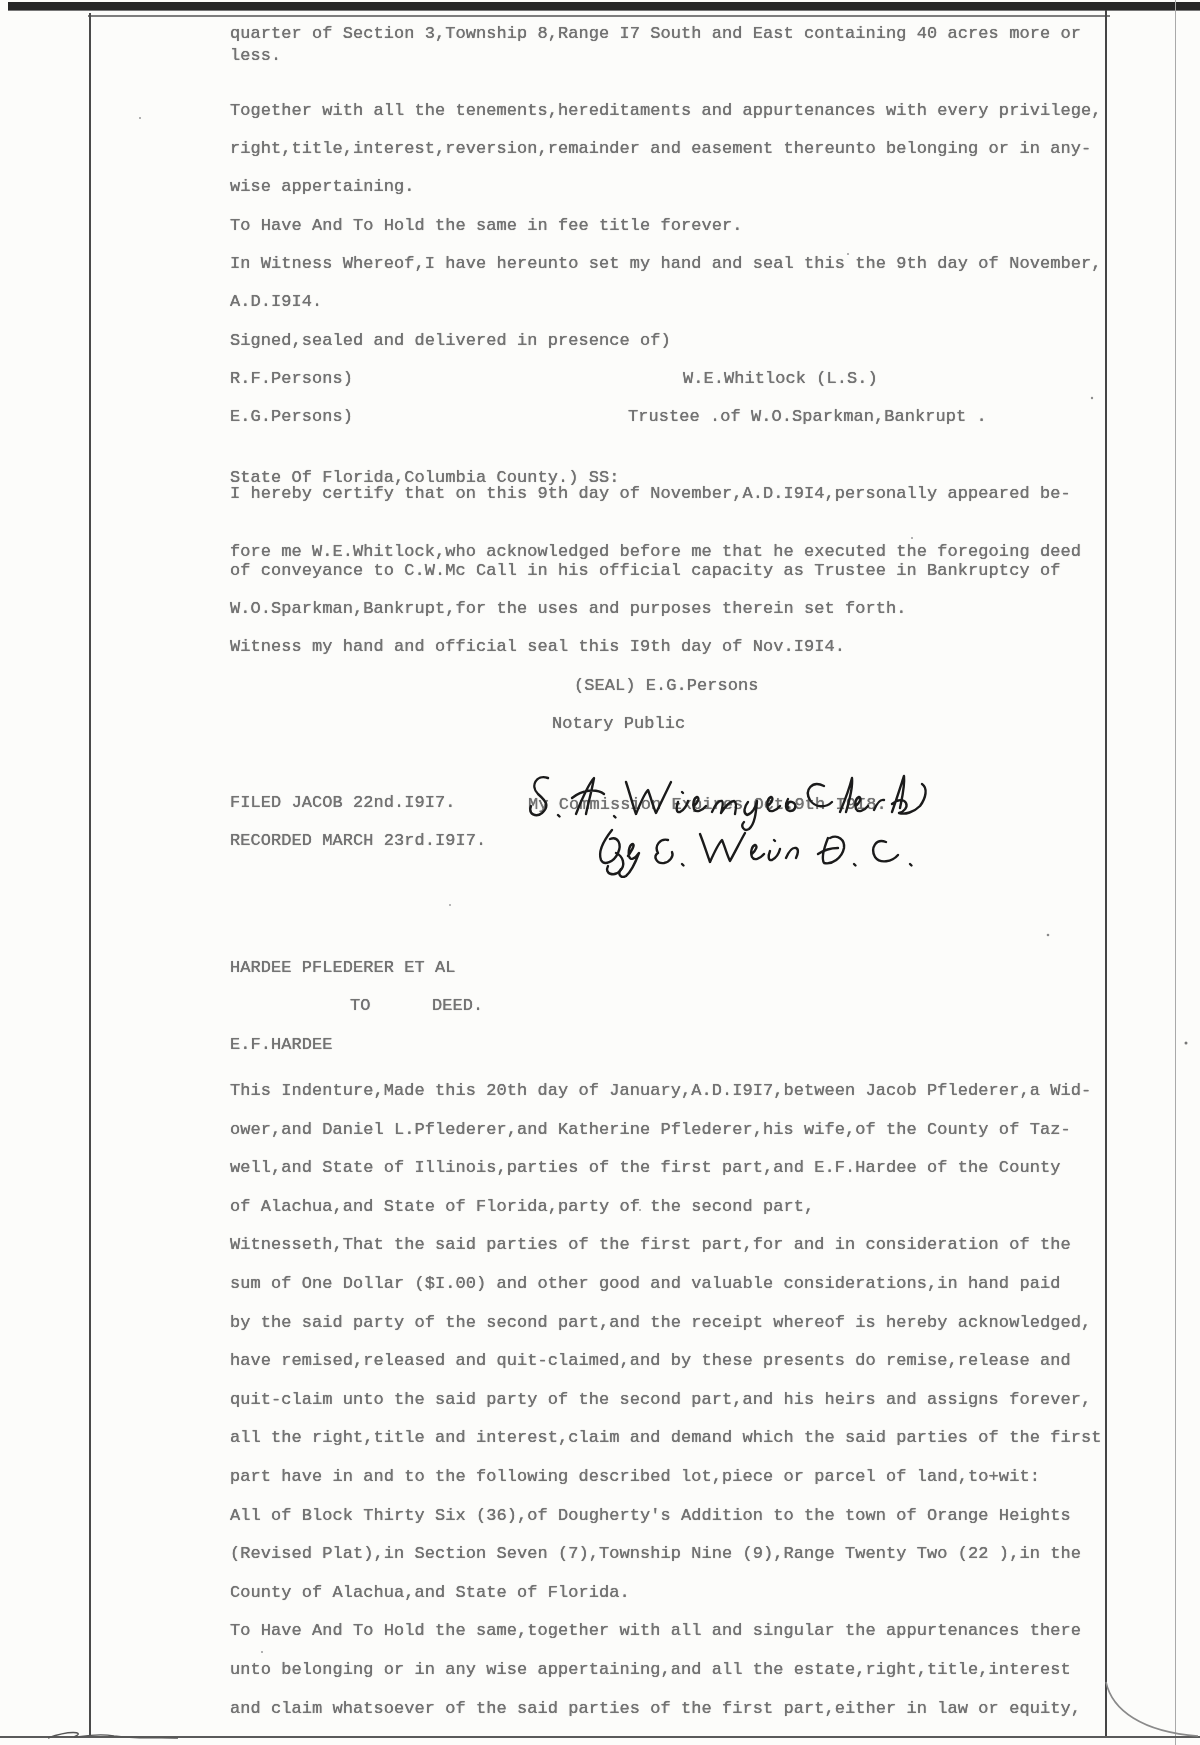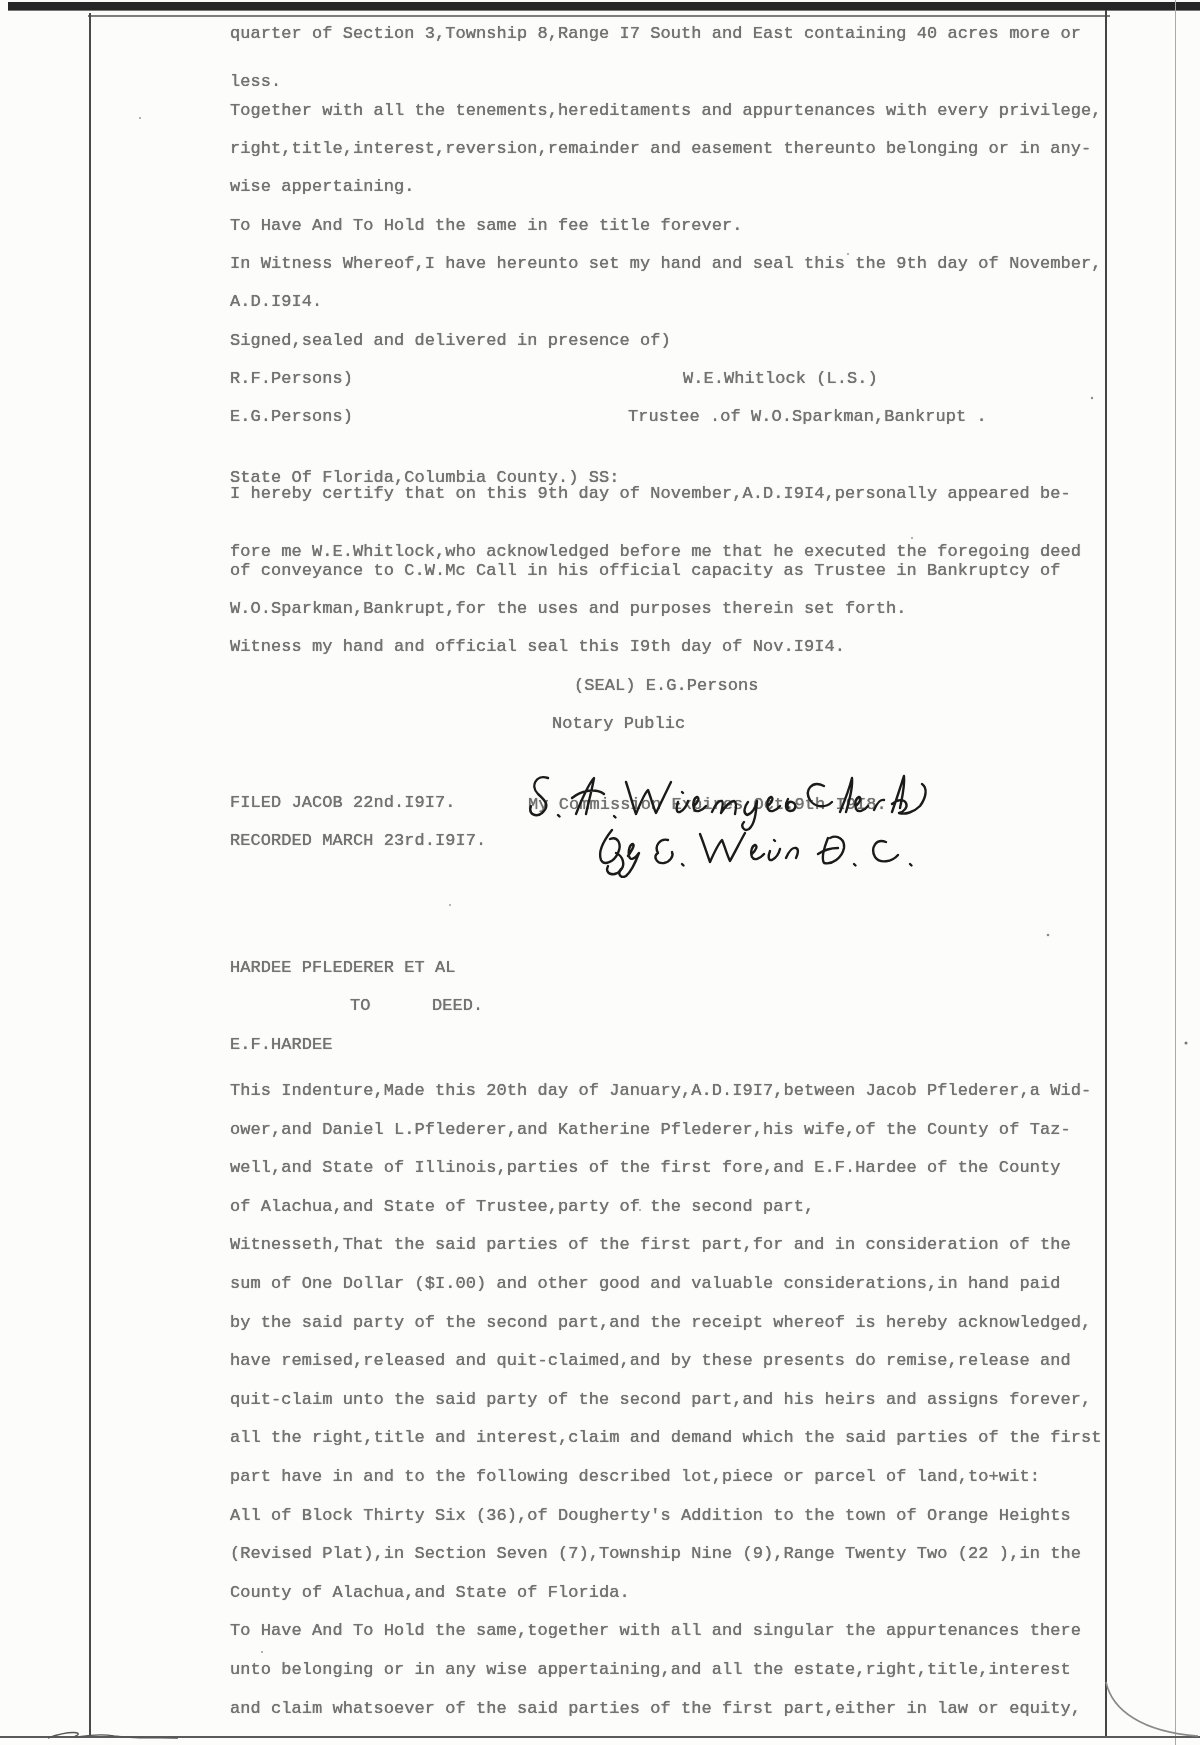--- a/index.html
+++ b/index.html
@@ -43,21 +43,21 @@
 
   <div class="rule top-band"></div>
   <div class="rule top-thin"></div>
   <div class="rule left-rule"></div>
   <div class="rule right-rule"></div>
   <div class="rule right-rule-2"></div>
   <div class="rule bottom-rule"></div>
 
   <section>
     <div class="tl" style="top:24px">quarter of Section 3,Township 8,Range I7 South and East containing 40 acres more or</div>
-    <div class="tl" style="top:72px">less.</div>
+    <div class="tl" style="top:46px">less.</div>
     <div class="tl" style="top:101px">Together with all the tenements,hereditaments and appurtenances with every privilege,</div>
     <div class="tl" style="top:139px">right,title,interest,reversion,remainder and easement thereunto belonging or in any-</div>
     <div class="tl" style="top:177px">wise appertaining.</div>
     <div class="tl" style="top:216px">To Have And To Hold the same in fee title forever.</div>
     <div class="tl" style="top:254px">In Witness Whereof,I have hereunto set my hand and seal this the 9th day of November,</div>
     <div class="tl" style="top:292px">A.D.I9I4.</div>
     <div class="tl" style="top:331px">Signed,sealed and delivered in presence of)</div>
 
     <div class="tl" style="top:369px">R.F.Persons)</div>
     <div class="tl" style="top:369px;left:683px">W.E.Whitlock (L.S.)</div>
@@ -111,22 +111,22 @@
   </section>
 
   <section>
     <div class="tl" style="top:958px">HARDEE PFLEDERER ET AL</div>
     <div class="tl" style="top:996px;left:350px">TO</div>
     <div class="tl" style="top:996px;left:432px">DEED.</div>
     <div class="tl" style="top:1035px">E.F.HARDEE</div>
 
     <div class="tl" style="top:1081px">This Indenture,Made this 20th day of January,A.D.I9I7,between Jacob Pflederer,a Wid-</div>
     <div class="tl" style="top:1120px">ower,and Daniel L.Pflederer,and Katherine Pflederer,his wife,of the County of Taz-</div>
-    <div class="tl" style="top:1158px">well,and State of Illinois,parties of the first fore,and E.F.Hardee of the County</div>
-    <div class="tl" style="top:1197px">of Alachua,and State of Trustee,party of the second part,</div>
+    <div class="tl" style="top:1158px">well,and State of Illinois,parties of the first part,and E.F.Hardee of the County</div>
+    <div class="tl" style="top:1197px">of Alachua,and State of Florida,party of the second part,</div>
     <div class="tl" style="top:1235px">Witnesseth,That the said parties of the first part,for and in consideration of the</div>
     <div class="tl" style="top:1274px">sum of One Dollar ($I.00) and other good and valuable considerations,in hand paid</div>
     <div class="tl" style="top:1313px">by the said party of the second part,and the receipt whereof is hereby acknowledged,</div>
     <div class="tl" style="top:1351px">have remised,released and quit-claimed,and by these presents do remise,release and</div>
     <div class="tl" style="top:1390px">quit-claim unto the said party of the second part,and his heirs and assigns forever,</div>
     <div class="tl" style="top:1428px">all the right,title and interest,claim and demand which the said parties of the first</div>
     <div class="tl" style="top:1467px">part have in and to the following described lot,piece or parcel of land,to+wit:</div>
     <div class="tl" style="top:1506px">All of Block Thirty Six (36),of Dougherty's Addition to the town of Orange Heights</div>
     <div class="tl" style="top:1544px">(Revised Plat),in Section Seven (7),Township Nine (9),Range Twenty Two (22 ),in the</div>
     <div class="tl" style="top:1583px">County of Alachua,and State of Florida.</div>

